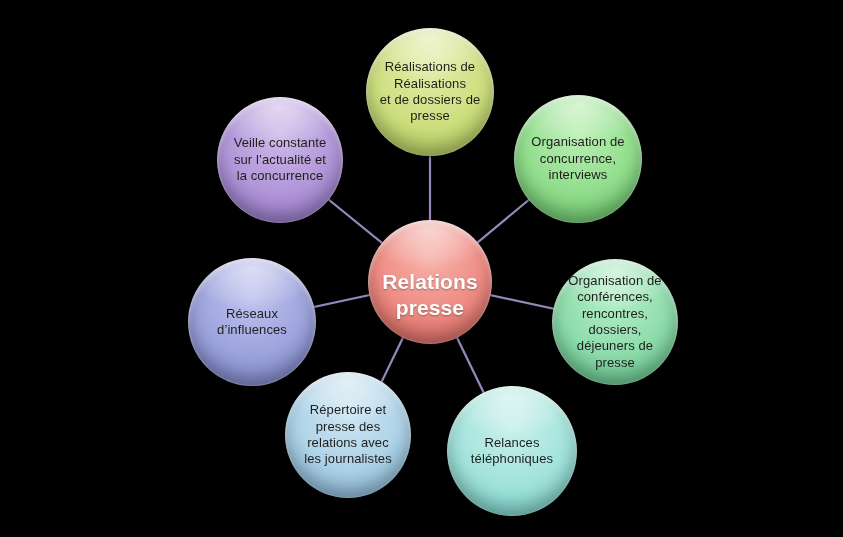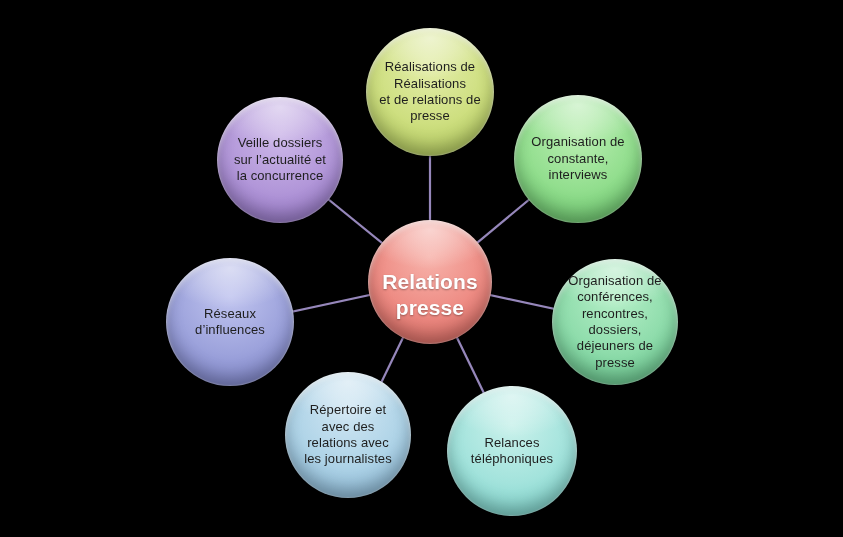--- a/index.html
+++ b/index.html
@@ -62,28 +62,28 @@
       <line x1="430" y1="282" x2="615" y2="322" stroke="#9687bb" stroke-width="2.2"></line>
       <line x1="430" y1="282" x2="512" y2="451" stroke="#9687bb" stroke-width="2.2"></line>
       <line x1="430" y1="282" x2="348" y2="451" stroke="#9687bb" stroke-width="2.2"></line>
       <line x1="430" y1="282" x2="244" y2="322" stroke="#9687bb" stroke-width="2.2"></line>
       <line x1="430" y1="282" x2="280" y2="160" stroke="#9687bb" stroke-width="2.2"></line>
     </svg>
 <div class="node" style="left: 366px; top: 28px; width: 128px; height: 128px; background: radial-gradient(72% 42% at 50% 8%, rgba(255, 255, 255, 0.55), rgba(255, 255, 255, 0) 75%), radial-gradient(circle at 50% 30%, rgb(227, 237, 169) 0%, rgb(206, 223, 128) 52%, rgb(166, 192, 80) 100%); color: rgb(30, 30, 30);">
       <div class="label">
         <div>Réalisations de</div>
         <div>Réalisations</div>
-        <div>et de relations de</div>
+        <div>et de dossiers de</div>
         <div>presse</div>
       </div>
     </div>
     <div class="node" style="left: 514px; top: 95px; width: 128px; height: 128px; background: radial-gradient(72% 42% at 50% 8%, rgba(255, 255, 255, 0.55), rgba(255, 255, 255, 0) 75%), radial-gradient(circle at 50% 30%, rgb(186, 239, 178) 0%, rgb(146, 222, 142) 52%, rgb(92, 187, 96) 100%); color: rgb(30, 30, 30);">
       <div class="label">
         <div>Organisation de</div>
-        <div>constante,</div>
+        <div>concurrence,</div>
         <div>interviews</div>
       </div>
     </div>
     <div class="node" style="left: 552px; top: 259px; width: 126px; height: 126px; background: radial-gradient(72% 42% at 50% 8%, rgba(255, 255, 255, 0.55), rgba(255, 255, 255, 0) 75%), radial-gradient(circle at 50% 30%, rgb(182, 239, 200) 0%, rgb(142, 220, 171) 52%, rgb(88, 187, 128) 100%); color: rgb(30, 30, 30);">
       <div class="label">
         <div>Organisation de</div>
         <div>conférences,</div>
         <div>rencontres,</div>
         <div>dossiers,</div>
         <div>déjeuners de</div>
@@ -92,34 +92,34 @@
     </div>
     <div class="node" style="left: 447px; top: 386px; width: 130px; height: 130px; background: radial-gradient(72% 42% at 50% 8%, rgba(255, 255, 255, 0.55), rgba(255, 255, 255, 0) 75%), radial-gradient(circle at 50% 30%, rgb(201, 241, 235) 0%, rgb(163, 227, 220) 52%, rgb(108, 201, 192) 100%); color: rgb(30, 30, 30);">
       <div class="label">
         <div>Relances</div>
         <div>téléphoniques</div>
       </div>
     </div>
     <div class="node" style="left: 285px; top: 372px; width: 126px; height: 126px; background: radial-gradient(72% 42% at 50% 8%, rgba(255, 255, 255, 0.55), rgba(255, 255, 255, 0) 75%), radial-gradient(circle at 50% 30%, rgb(208, 230, 243) 0%, rgb(174, 211, 231) 52%, rgb(125, 173, 206) 100%); color: rgb(30, 30, 30);">
       <div class="label">
         <div>Répertoire et</div>
-        <div>avec des</div>
+        <div>presse des</div>
         <div>relations avec</div>
         <div>les journalistes</div>
       </div>
     </div>
-    <div class="node" style="left: 166px; top: 258px; width: 128px; height: 128px; background: radial-gradient(72% 42% at 50% 8%, rgba(255, 255, 255, 0.55), rgba(255, 255, 255, 0) 75%), radial-gradient(circle at 50% 30%, rgb(192, 196, 239) 0%, rgb(157, 163, 220) 52%, rgb(113, 120, 191) 100%); color: rgb(30, 30, 30);">
+    <div class="node" style="left: 188px; top: 258px; width: 128px; height: 128px; background: radial-gradient(72% 42% at 50% 8%, rgba(255, 255, 255, 0.55), rgba(255, 255, 255, 0) 75%), radial-gradient(circle at 50% 30%, rgb(192, 196, 239) 0%, rgb(157, 163, 220) 52%, rgb(113, 120, 191) 100%); color: rgb(30, 30, 30);">
       <div class="label">
         <div>Réseaux</div>
         <div>d’influences</div>
       </div>
     </div>
     <div class="node" style="left: 217px; top: 97px; width: 126px; height: 126px; background: radial-gradient(72% 42% at 50% 8%, rgba(255, 255, 255, 0.55), rgba(255, 255, 255, 0) 75%), radial-gradient(circle at 50% 30%, rgb(205, 184, 233) 0%, rgb(178, 151, 217) 52%, rgb(138, 107, 189) 100%); color: rgb(30, 30, 30);">
       <div class="label">
-        <div>Veille dossiers</div>
+        <div>Veille constante</div>
         <div>sur l’actualité et</div>
         <div>la concurrence</div>
       </div>
     </div>
     <div class="node center" style="left: 368px; top: 220px; width: 124px; height: 124px; background: radial-gradient(72% 42% at 50% 8%, rgba(255, 255, 255, 0.55), rgba(255, 255, 255, 0) 75%), radial-gradient(circle at 50% 30%, rgb(247, 178, 170) 0%, rgb(238, 140, 132) 52%, rgb(208, 95, 87) 100%); color: rgb(255, 255, 255);">
       <div class="label">
         <div>Relations</div>
         <div>presse</div>
       </div>
     </div>

